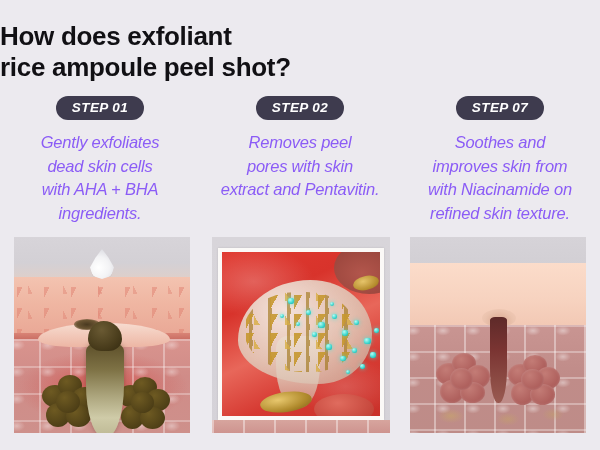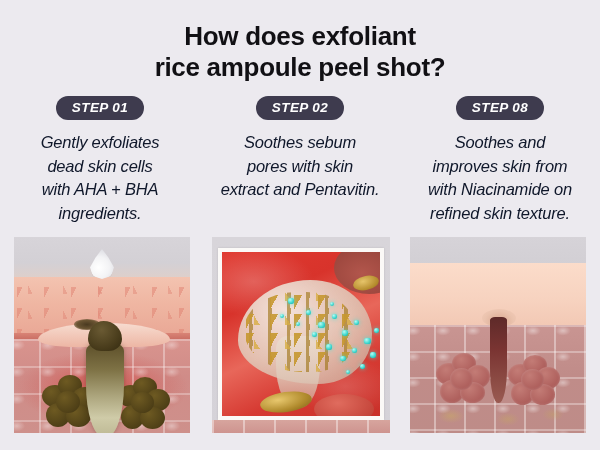--- a/index.html
+++ b/index.html
@@ -17,21 +17,21 @@
     color: #16161a;
     position: relative;
   }
 
   
   .title-block {
     position: absolute;
     top: 21px;
     left: 0;
     width: 600px;
-    text-align: center;
+    text-align: left;
   }
   .title-line {
     font-size: 26px;
     font-weight: bold;
     line-height: 31px;
     letter-spacing: -0.3px;
     color: #111014;
     white-space: nowrap;
   }
 
@@ -61,21 +61,21 @@
     border-radius: 13px;
     line-height: 15px;
     white-space: nowrap;
   }
 
   .desc {
     margin-top: 11px;
     text-align: center;
     font-size: 16.5px;
     line-height: 23.5px;
-    color: #0f172a;
+    color: #8b5cf6;
     letter-spacing: -0.2px;
   }
   .desc span { display: block; white-space: nowrap; }
 
   
   .figures {
     position: absolute;
     top: 237px;
     left: 0;
     width: 600px;
@@ -336,28 +336,28 @@
       <span>Gently exfoliates</span>
       <span>dead skin cells</span>
       <span>with AHA + BHA</span>
       <span>ingredients.</span>
     </div>
   </div>
 
   <div class="column">
     <div class="step-badge">STEP 02</div>
     <div class="desc">
-      <span>Soothes sebum</span>
+      <span>Removes peel</span>
       <span>pores with skin</span>
       <span>extract and Pentavitin.</span>
     </div>
   </div>
 
   <div class="column">
-    <div class="step-badge">STEP 08</div>
+    <div class="step-badge">STEP 07</div>
     <div class="desc">
       <span>Soothes and</span>
       <span>improves skin from</span>
       <span>with Niacinamide on</span>
       <span>refined skin texture.</span>
     </div>
   </div>
 
 </div>
 

